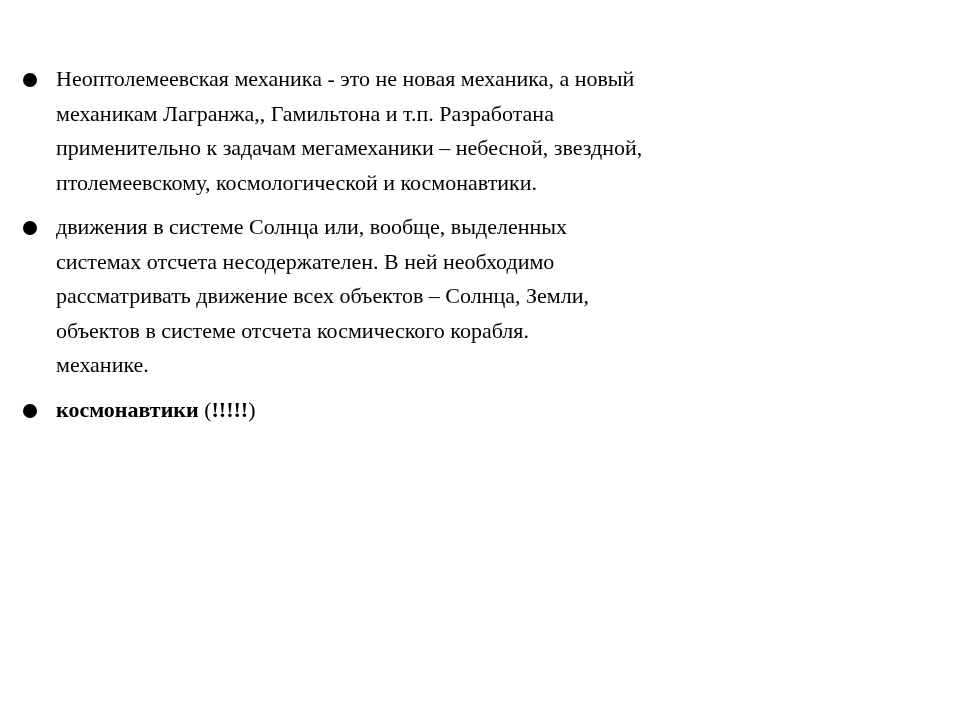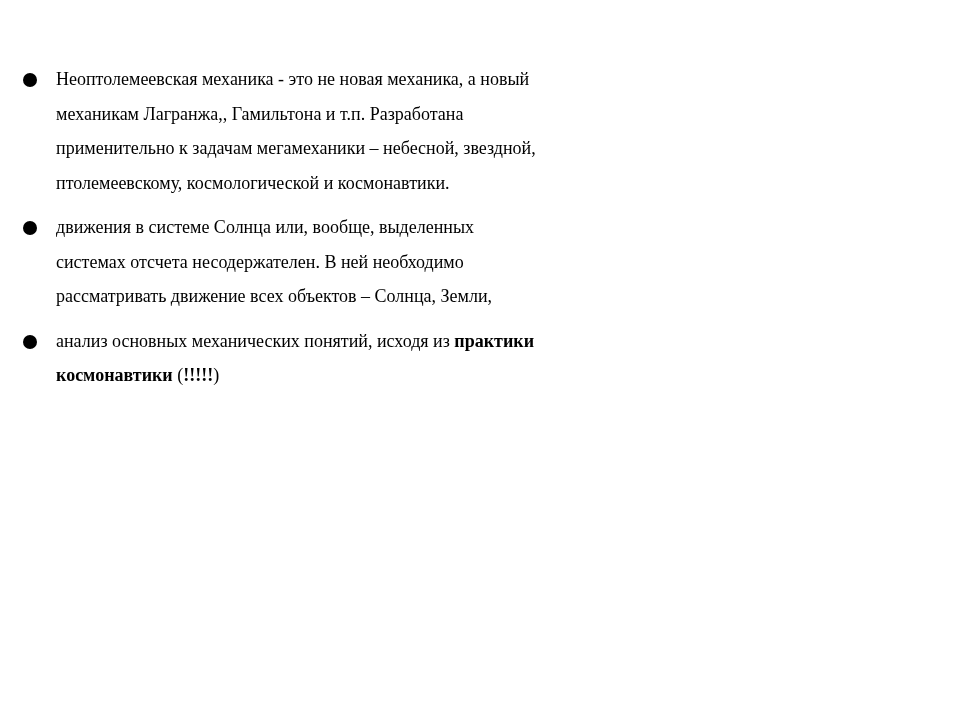--- a/index.html
+++ b/index.html
@@ -41,21 +41,21 @@
       position: absolute;
       left: 23px;
       top: 11px;
       width: 14px;
       height: 14px;
       border-radius: 50%;
       background: #000000;
     }
     .line {
       display: block;
-      font-size: 18px;
+      font-size: 22px;
       line-height: 34.5px;
       height: 34.5px;
       white-space: nowrap;
       letter-spacing: 0px;
     }
     .bold {
       font-weight: bold;
     }
   </style>
 </head>
@@ -70,22 +70,23 @@
       <span class="line">механикам Лагранжа,, Гамильтона и т.п. Разработана</span>
       <span class="line">применительно к задачам мегамеханики – небесной, звездной,</span>
       <span class="line">птолемеевскому, космологической и космонавтики.</span>
     </li>
 
     <li class="bullet-item">
       <span class="bullet-dot"></span>
       <span class="line">движения в системе Солнца или, вообще, выделенных</span>
       <span class="line">системах отсчета несодержателен. В ней необходимо</span>
       <span class="line">рассматривать движение всех объектов – Солнца, Земли,</span>
+      <span class="line">объектов в системе отсчета космического корабля.</span>
+      <span class="line">механике.</span>
     </li>
 
     <li class="bullet-item">
       <span class="bullet-dot"></span>
-      <span class="line"><span>анализ основных механических понятий, исходя из </span><span class="bold">практики</span></span>
       <span class="line"><span class="bold">космонавтики</span><span> </span><span>(</span><span class="bold">!!!!!</span><span>)</span></span>
     </li>
 
   </ul>
 </div>
 
 </body></html>

